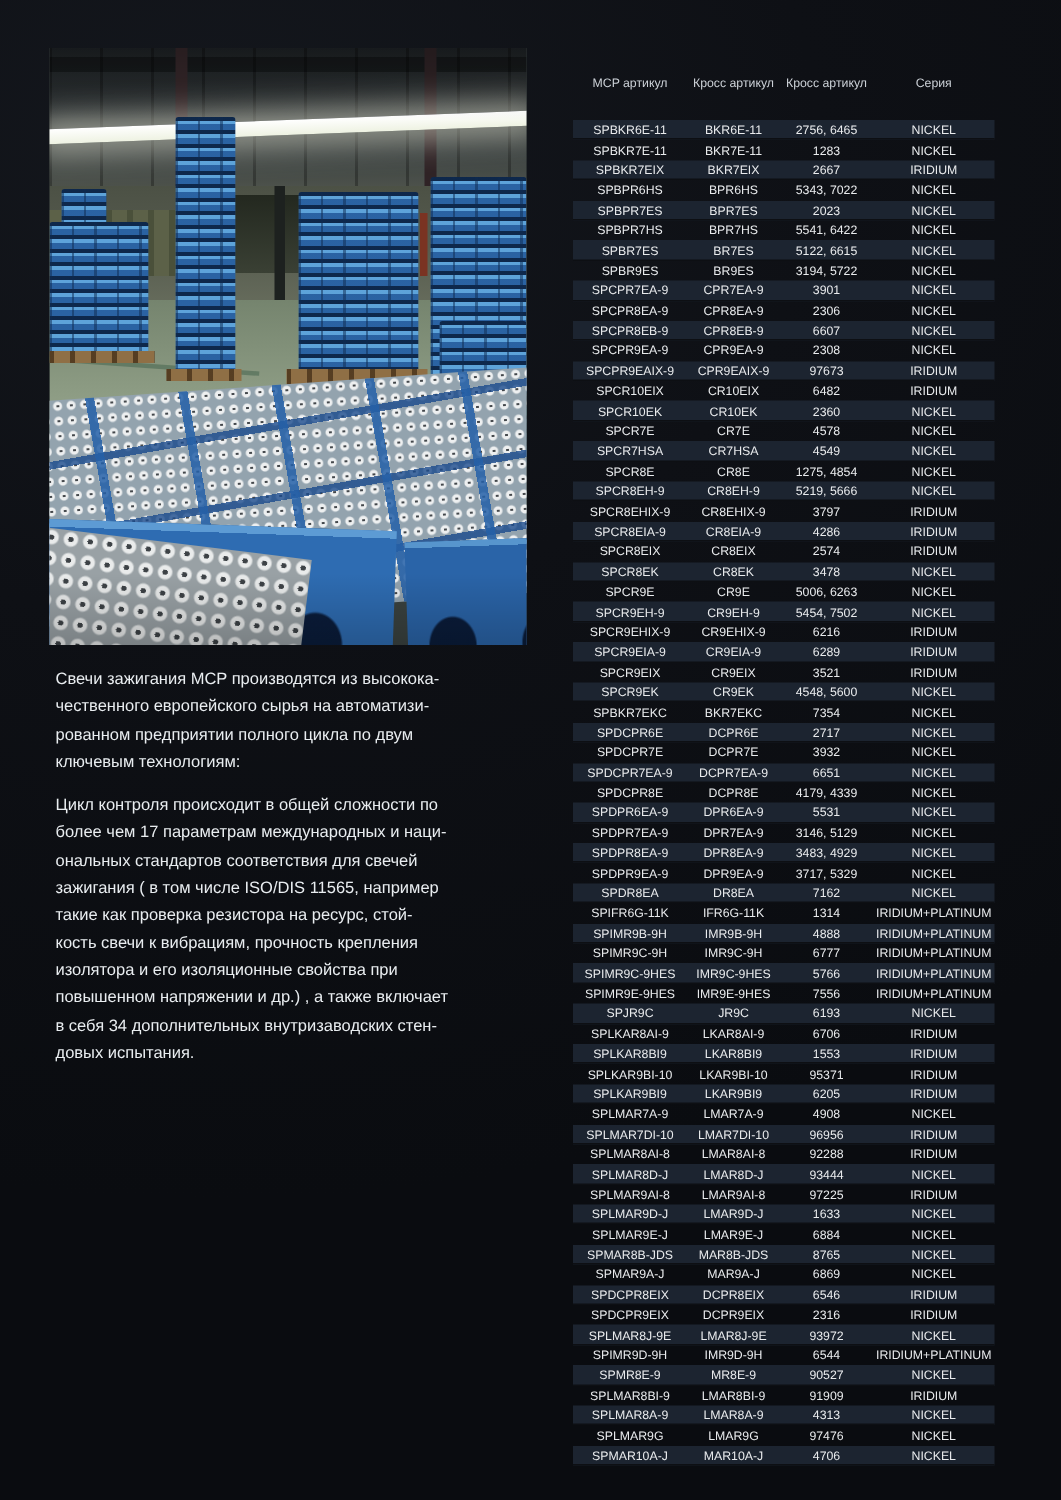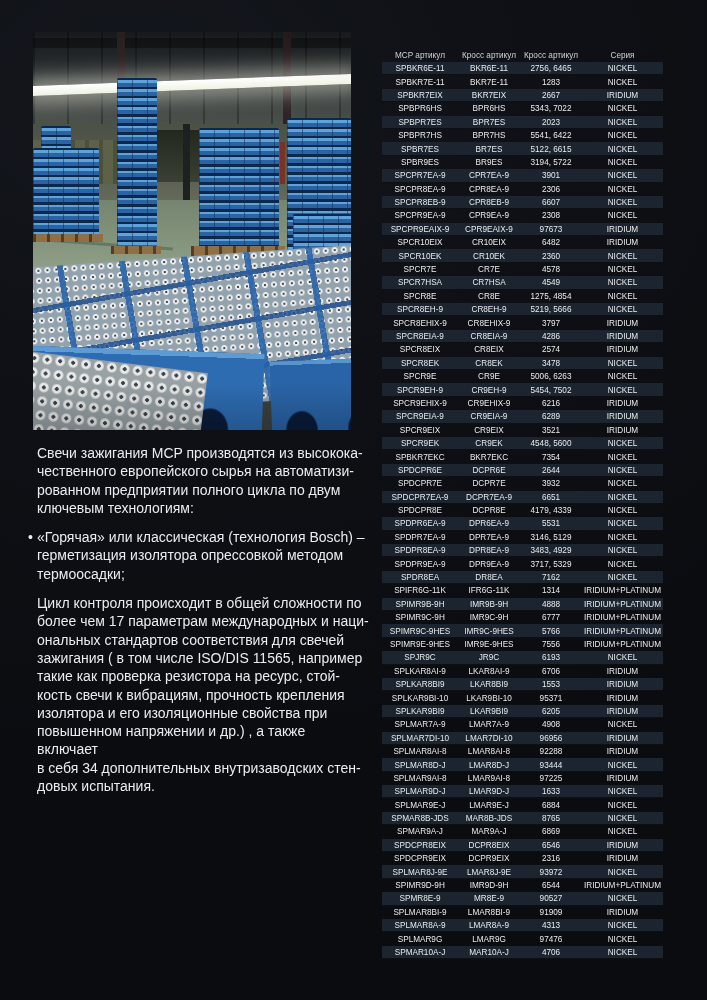--- a/index.html
+++ b/index.html
@@ -69,29 +69,29 @@
     background-size:auto,62px 80px;}
   .insulator-mass{left:-10px;top:330px;width:180px;height:90px;transform:rotate(7deg);
     background-color:#99a1a5;
     background-image:radial-gradient(circle at 6px 6px, #3d4246 0 1.8px, #e9ebeb 1.8px 4.2px, rgba(150,158,162,0) 5.4px);
     background-size:13px 14px;}
   .ph-vignette{left:0;top:0;width:100%;height:100%;
     background:linear-gradient(180deg, rgba(0,0,0,.25) 0, transparent 12%, transparent 88%, rgba(0,0,0,.2) 100%);}
 
   
   .textcol{position:absolute;left:33px;top:444px;width:336px;color:#e9edf0;
-    font-size:14px;line-height:18.3px;}
+    font-size:11px;line-height:18.3px;}
   .para{white-space:pre-line;margin:0 0 11px 4px;}
   .para.bullet{position:relative;}
   .para.bullet::before{content:"•";position:absolute;left:-9px;top:0;color:#e9edf0;}
 
   
   .parts-table{position:absolute;left:382px;top:33px;width:281px;}
   .thead{display:grid;grid-template-columns:76px 62px 62px 81px;align-items:end;
-    height:29px;margin-bottom:0;color:#ccd1d7;font-size:8.2px;line-height:1.18;text-align:center;}
+    height:29px;margin-bottom:18px;color:#ccd1d7;font-size:8.2px;line-height:1.18;text-align:center;}
   .thead .hc{padding-bottom:1px;}
   .trow{display:grid;grid-template-columns:76px 62px 62px 81px;align-items:center;
     height:13.4px;font-size:8.2px;color:#e9ebed;text-align:center;}
   .trow.striped{background:#1c2430;box-shadow:inset 0 -1px 0 #0d0f13;}
   .tcell{overflow:hidden;white-space:nowrap;}
 </style>
 </head>
 <body>
 
 <div class="page">
@@ -127,23 +127,20 @@
     <div class="crate-front-right"></div>
     <div class="insulator-mass"></div>
     <div class="ph-vignette"></div>
   </div>
 
   <div class="textcol">
     <div class="para">Свечи зажигания MCP производятся из высокока-
 чественного европейского сырья на автоматизи-
 рованном предприятии полного цикла по двум
 ключевым технологиям:</div>
-    <div class="para bullet">«Горячая» или классическая (технология Bosch) –
-герметизация изолятора опрессовкой методом
-термоосадки;</div>
     <div class="para">Цикл контроля происходит в общей сложности по
 более чем 17 параметрам международных и наци-
 ональных стандартов соответствия для свечей
 зажигания ( в том числе ISO/DIS 11565, например
 такие как проверка резистора на ресурс, стой-
 кость свечи к вибрациям, прочность крепления
 изолятора и его изоляционные свойства при
 повышенном напряжении и др.) , а также включает
 в себя 34 дополнительных внутризаводских стен-
 довых испытания.</div>
@@ -333,21 +330,21 @@
         </div>
         <div class="trow">
           <div class="tcell">SPBKR7EKC</div>
           <div class="tcell">BKR7EKC</div>
           <div class="tcell">7354</div>
           <div class="tcell">NICKEL</div>
         </div>
         <div class="trow striped">
           <div class="tcell">SPDCPR6E</div>
           <div class="tcell">DCPR6E</div>
-          <div class="tcell">2644</div>
+          <div class="tcell">2717</div>
           <div class="tcell">NICKEL</div>
         </div>
         <div class="trow">
           <div class="tcell">SPDCPR7E</div>
           <div class="tcell">DCPR7E</div>
           <div class="tcell">3932</div>
           <div class="tcell">NICKEL</div>
         </div>
         <div class="trow striped">
           <div class="tcell">SPDCPR7EA-9</div>

